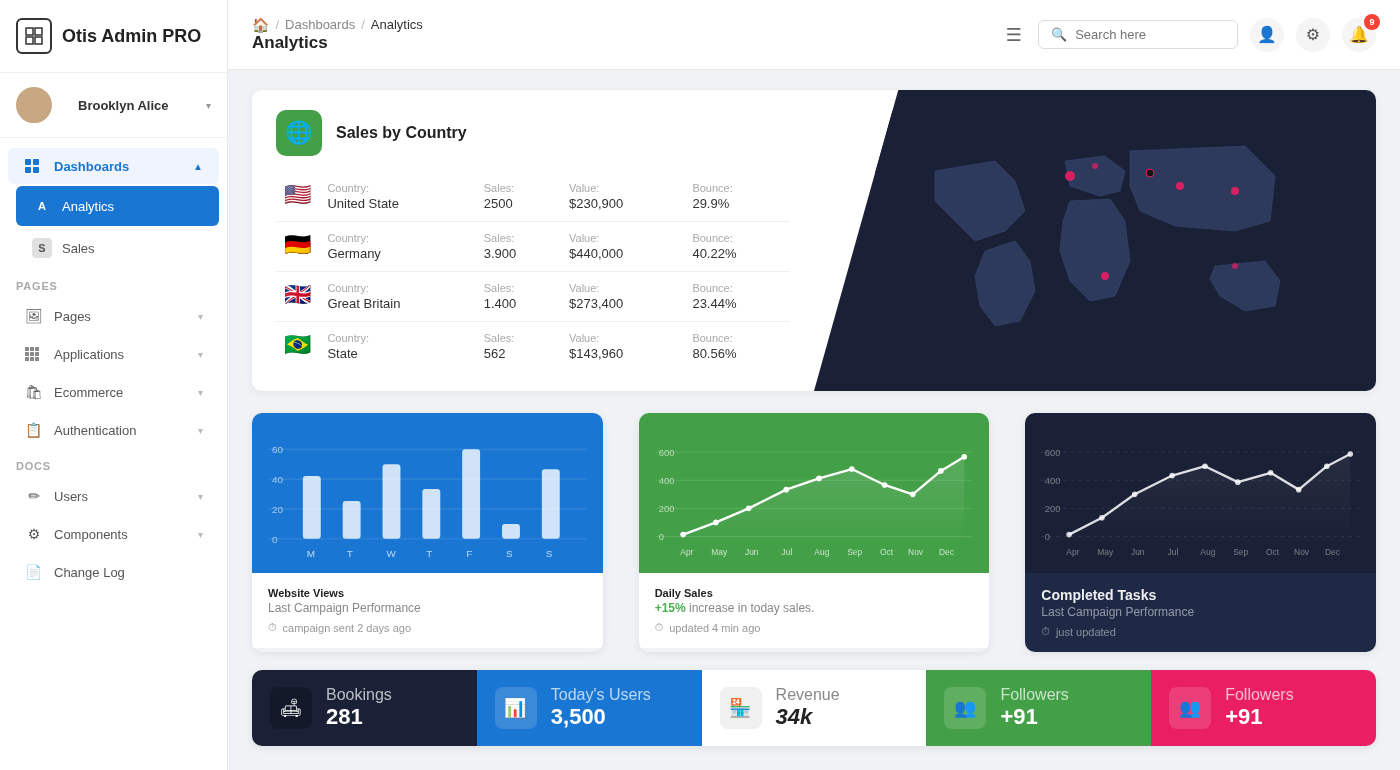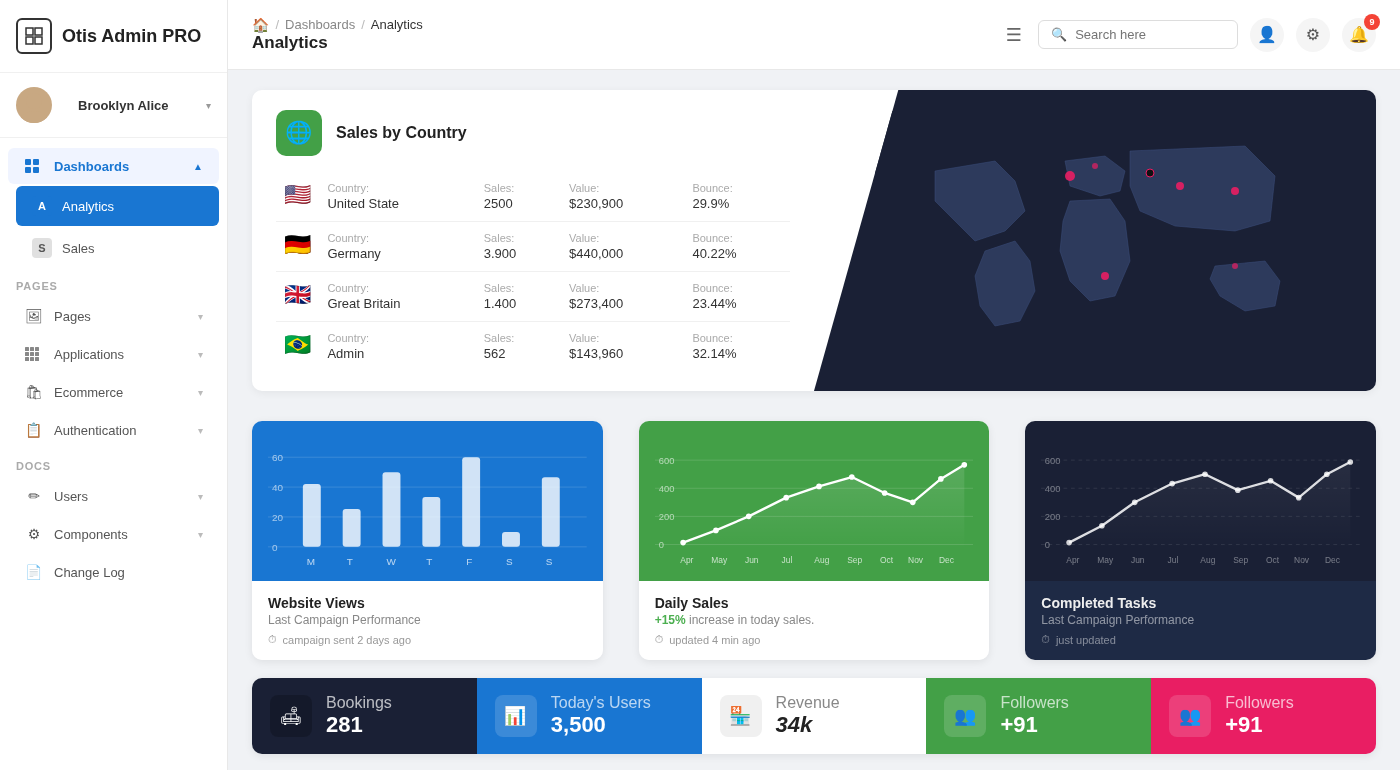--- a/index.html
+++ b/index.html
@@ -168,21 +168,21 @@
       width: 100%; height: 100%;
       display: flex; align-items: center; justify-content: center;
       position: relative;
     }
 
     
     .charts-row {
       display: grid;
       grid-template-columns: 1fr 1fr 1fr;
       gap: 36px;
-      margin-top: 30px;
+      margin-top: 22px;
       border-radius: 12px;
     }
 
     .chart-card {
       border-radius: 10px;
       overflow: hidden;
       box-shadow: 0 2px 8px rgba(0,0,0,0.08);
     }
 
     .chart-top {
@@ -193,21 +193,21 @@
     .chart-card.green-card .chart-top { background: #43a047; }
     .chart-card.dark-card .chart-top { background: #1a2035; }
 
     .chart-bottom {
       padding: 14px 16px;
       background: #fff;
     }
     .chart-card.dark-card .chart-bottom { background: #1e2a45; }
 
     .chart-title {
-      font-size: 14px; font-weight: 700; color: #fff;
+      font-size: 11px; font-weight: 700; color: #fff;
       margin-bottom: 2px;
     }
     .chart-subtitle { font-size: 12px; color: rgba(255,255,255,0.7); }
     .chart-title-dark { font-size: 14px; font-weight: 700; color: #eee; margin-bottom: 2px; }
     .chart-subtitle-dark { font-size: 12px; color: rgba(255,255,255,0.5); }
 
     .chart-meta {
       display: flex; align-items: center; gap: 6px;
       font-size: 11px; color: #999; margin-top: 6px;
     }
@@ -456,33 +456,33 @@
     </td>
     <td>
       <div class="col-label">Bounce:</div>
       <div class="col-value">23.44%</div>
     </td>
   </tr>
               <tr>
     <td style="width:36px;"><span style="font-size:22px;">🇧🇷</span></td>
     <td>
       <div class="col-label">Country:</div>
-      <div class="col-value">Admin</div>
+      <div class="col-value">State</div>
     </td>
     <td>
       <div class="col-label">Sales:</div>
       <div class="col-value">562</div>
     </td>
     <td>
       <div class="col-label">Value:</div>
       <div class="col-value">$143,960</div>
     </td>
     <td>
       <div class="col-label">Bounce:</div>
-      <div class="col-value">32.14%</div>
+      <div class="col-value">80.56%</div>
     </td>
   </tr>
             </tbody>
         </table>
       </div>
       <div class="sales-country-right">
         <div class="map-area">
 
           <svg width="440" height="260" viewBox="0 0 440 260">
             <rect width="440" height="260" fill="#1a2035"></rect>

